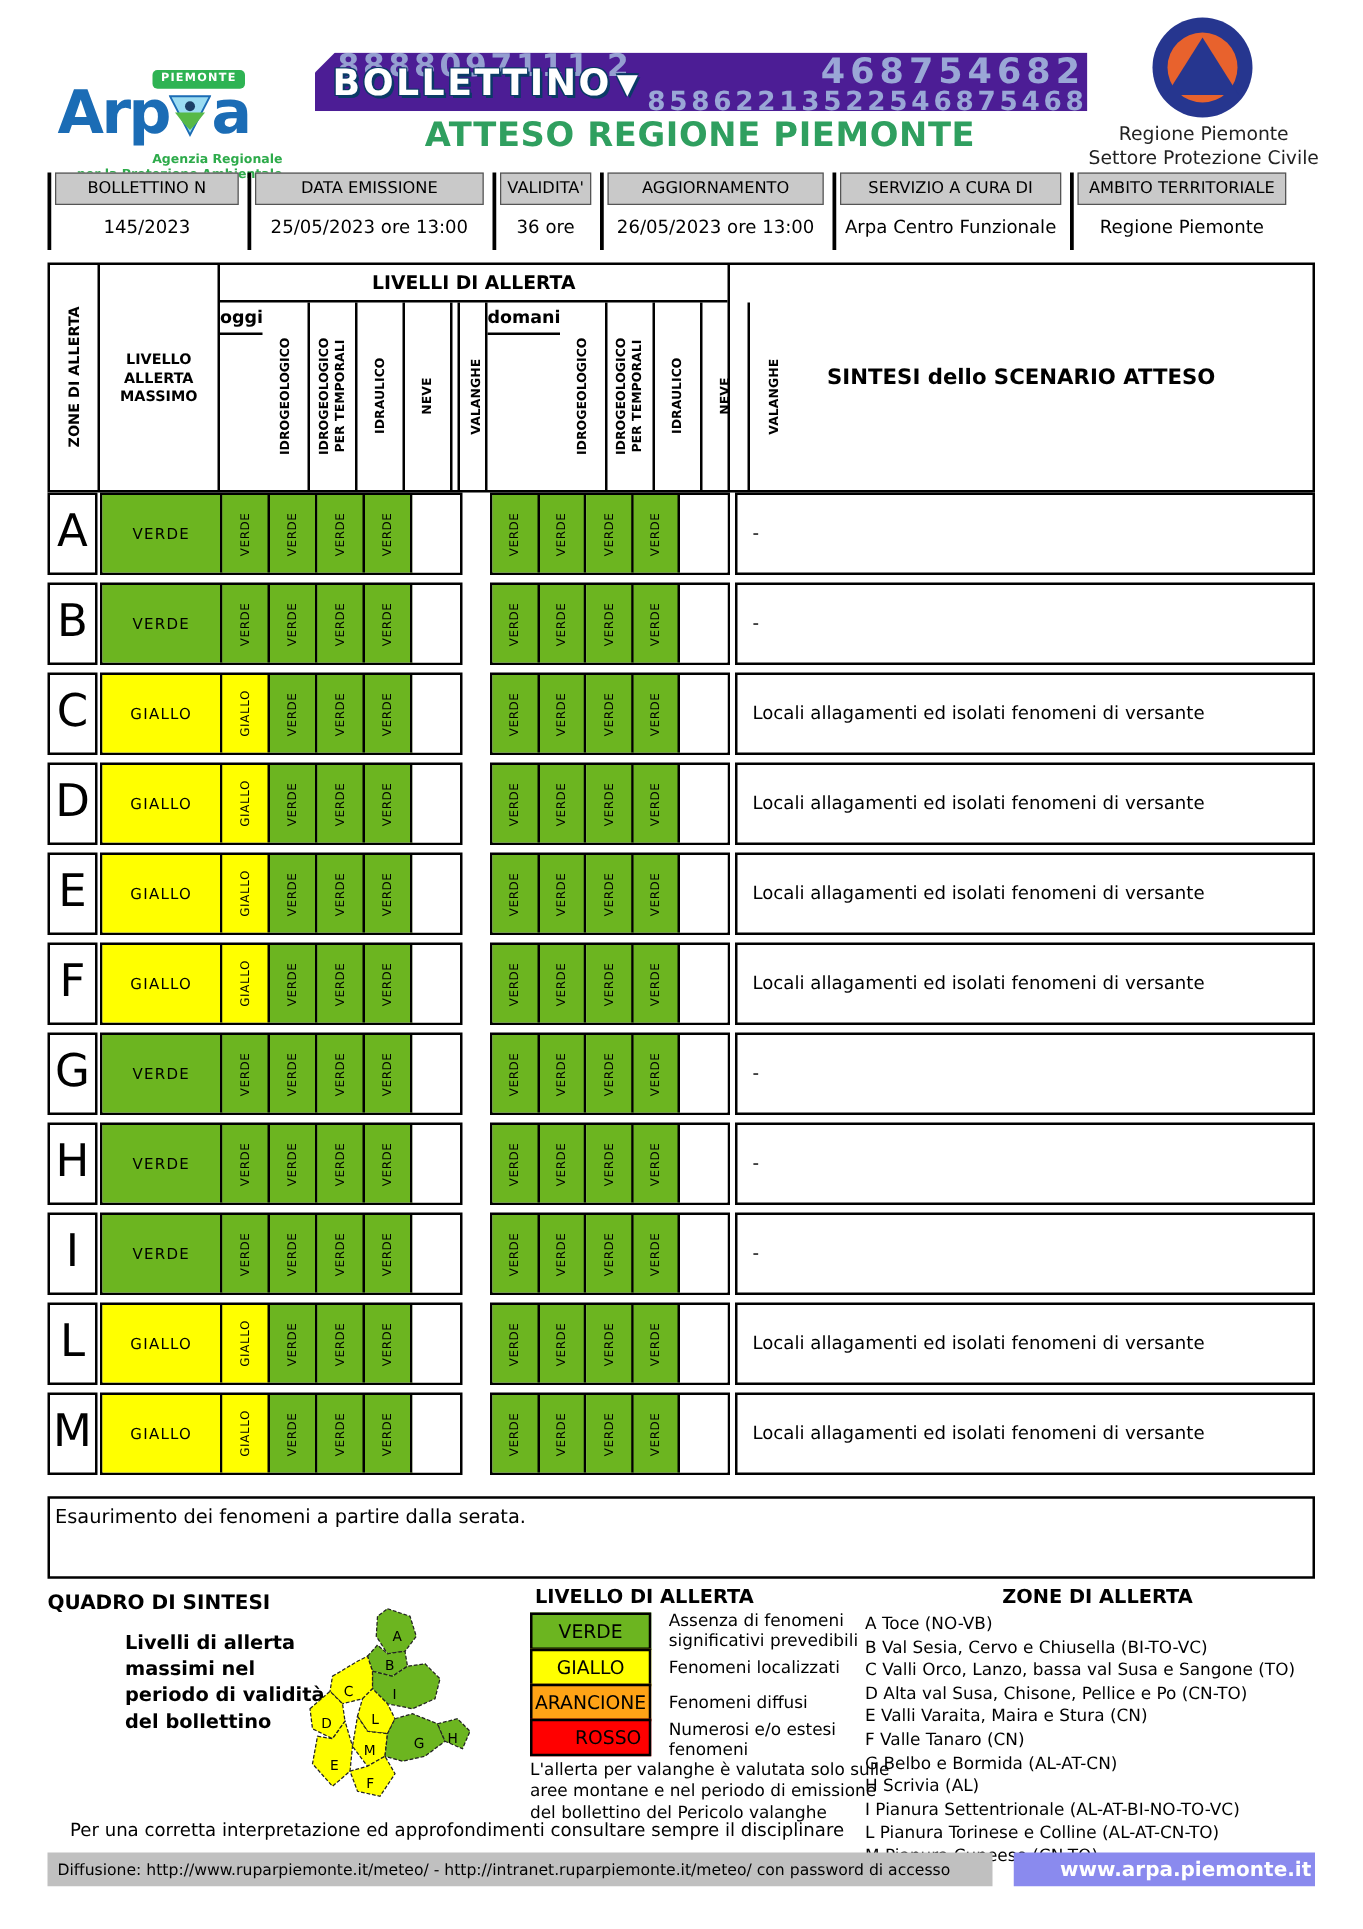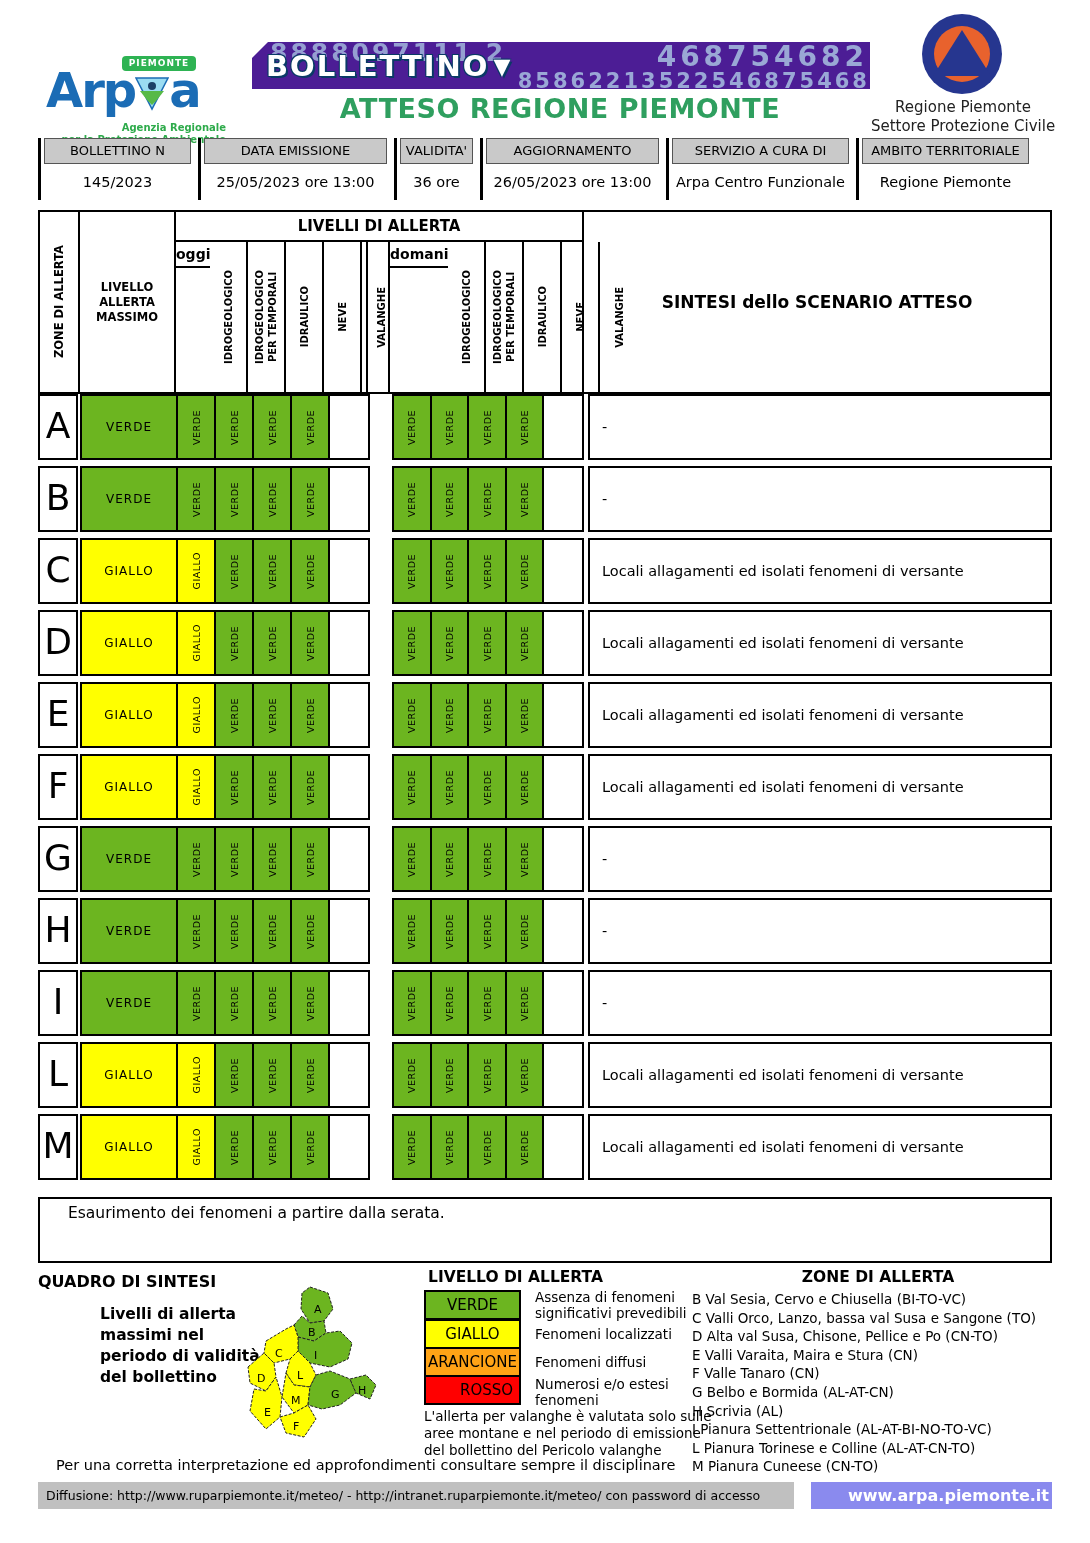--- a/index.html
+++ b/index.html
@@ -76,21 +76,21 @@
   .grp.g2 { width:192px; margin-left:22px; }
   .mass { width:96px; border-right:2px solid #000; display:flex; align-items:center; justify-content:center;
     font-size:12px; letter-spacing:1px; }
   .rc { width:38px; display:flex; align-items:center; justify-content:center; }
   .rc:not(:last-child) { border-right:2px solid #000; }
   .rc .vtext { font-size:9.5px; letter-spacing:.5px; }
   .sintesi { flex:1; border:2px solid #000; margin-left:4px; display:flex; align-items:center;
     padding-left:12px; font-size:14.5px; }
   
   .note-box { position:absolute; left:38px; top:1197px; width:1014px; height:66px;
-    border:2px solid #000; padding:5px 28px; font-size:15.5px; }
+    border:2px solid #000; padding:5px 4px; font-size:15.5px; }
   
   .quadro-title { position:absolute; left:38px; top:1272px; font-weight:bold; font-size:16px; }
   .quadro-text { position:absolute; left:100px; top:1304px; width:160px; font-weight:bold;
     font-size:15.5px; line-height:21px; }
   .map { position:absolute; left:238px; top:1283px; }
   .legend { position:absolute; left:424px; top:1268px; width:272px; }
   .legend-title { font-weight:bold; font-size:15.5px; margin-left:4px; margin-bottom:4px; }
   .leg-row { display:flex; }
   .leg-swatch { width:97px; height:30px; border:2px solid #000; text-align:center; line-height:27px;
     font-size:15px; flex:0 0 97px; }
@@ -669,20 +669,21 @@
         <div class="leg-swatch" style="background: rgb(255, 0, 0); color: #000000; padding-left: 28px;">ROSSO</div>
         <div class="leg-desc">Numerosi e/o estesi fenomeni</div>
       </div>
     </div>
 </div>
 <div class="legend-note">L'allerta per valanghe è valutata solo sulle aree montane e nel periodo di emissione del bollettino del Pericolo valanghe</div>
 
 <div class="zones">
   <div class="zones-title">ZONE DI ALLERTA</div>
   <ul class="zones-list" id="zones-list">
+      <li>A Toce (NO-VB)</li>
       <li>B Val Sesia, Cervo e Chiusella (BI-TO-VC)</li>
       <li>C Valli Orco, Lanzo, bassa val Susa e Sangone (TO)</li>
       <li>D Alta val Susa, Chisone, Pellice e Po (CN-TO)</li>
       <li>E Valli Varaita, Maira e Stura (CN)</li>
       <li>F Valle Tanaro (CN)</li>
       <li>G Belbo e Bormida (AL-AT-CN)</li>
       <li>H Scrivia (AL)</li>
       <li>I Pianura Settentrionale (AL-AT-BI-NO-TO-VC)</li>
       <li>L Pianura Torinese e Colline (AL-AT-CN-TO)</li>
       <li>M Pianura Cuneese (CN-TO)</li>

